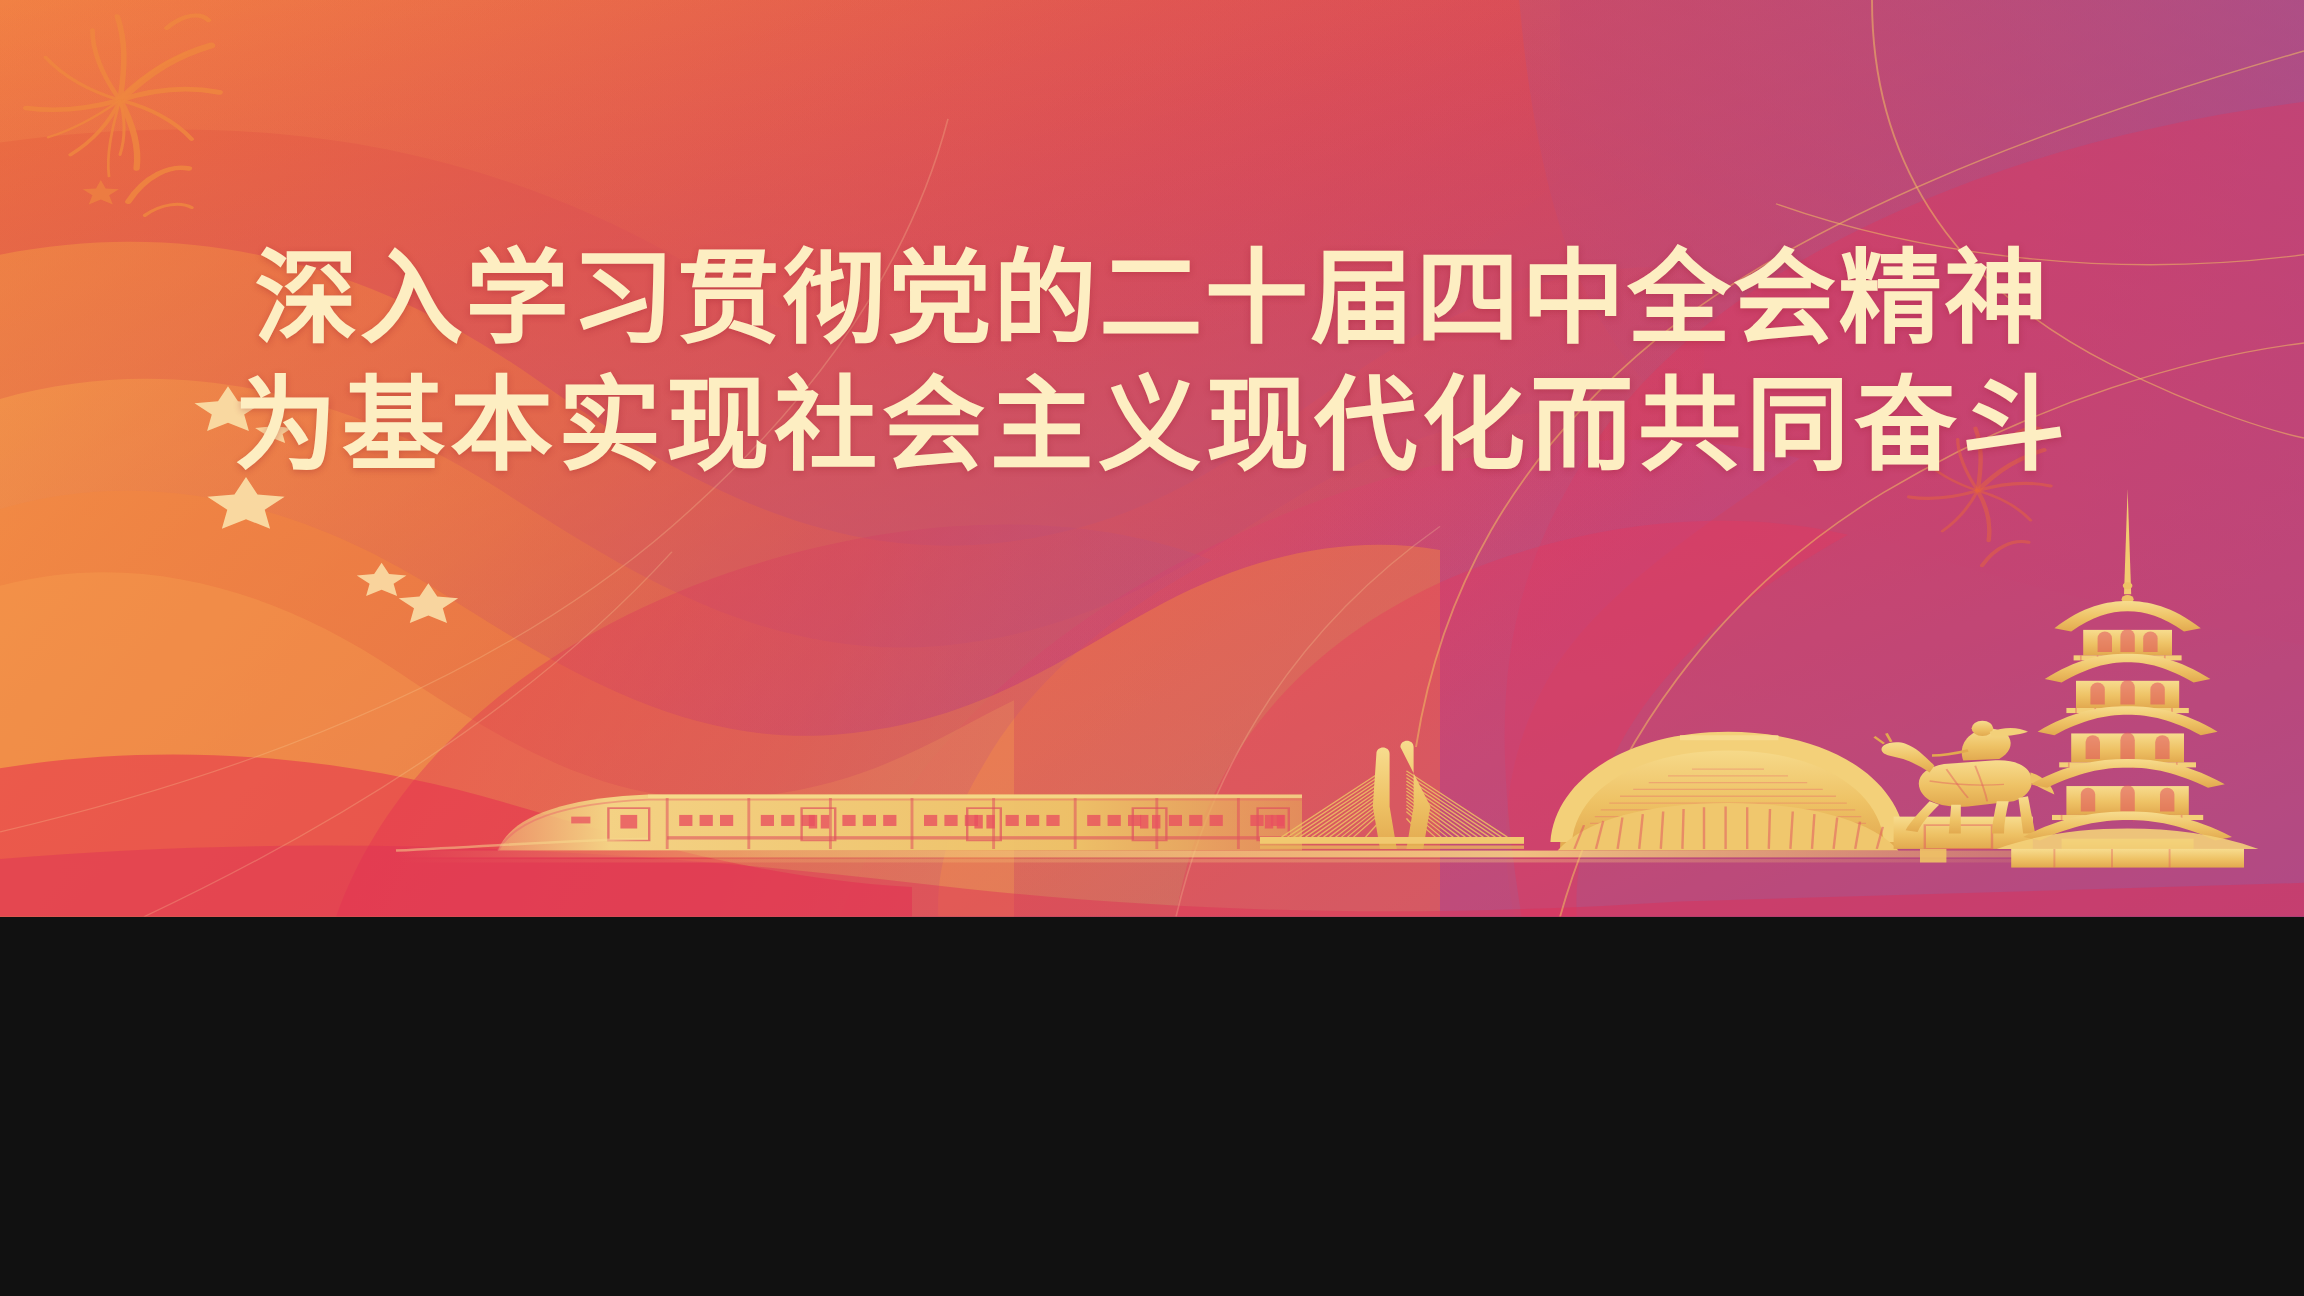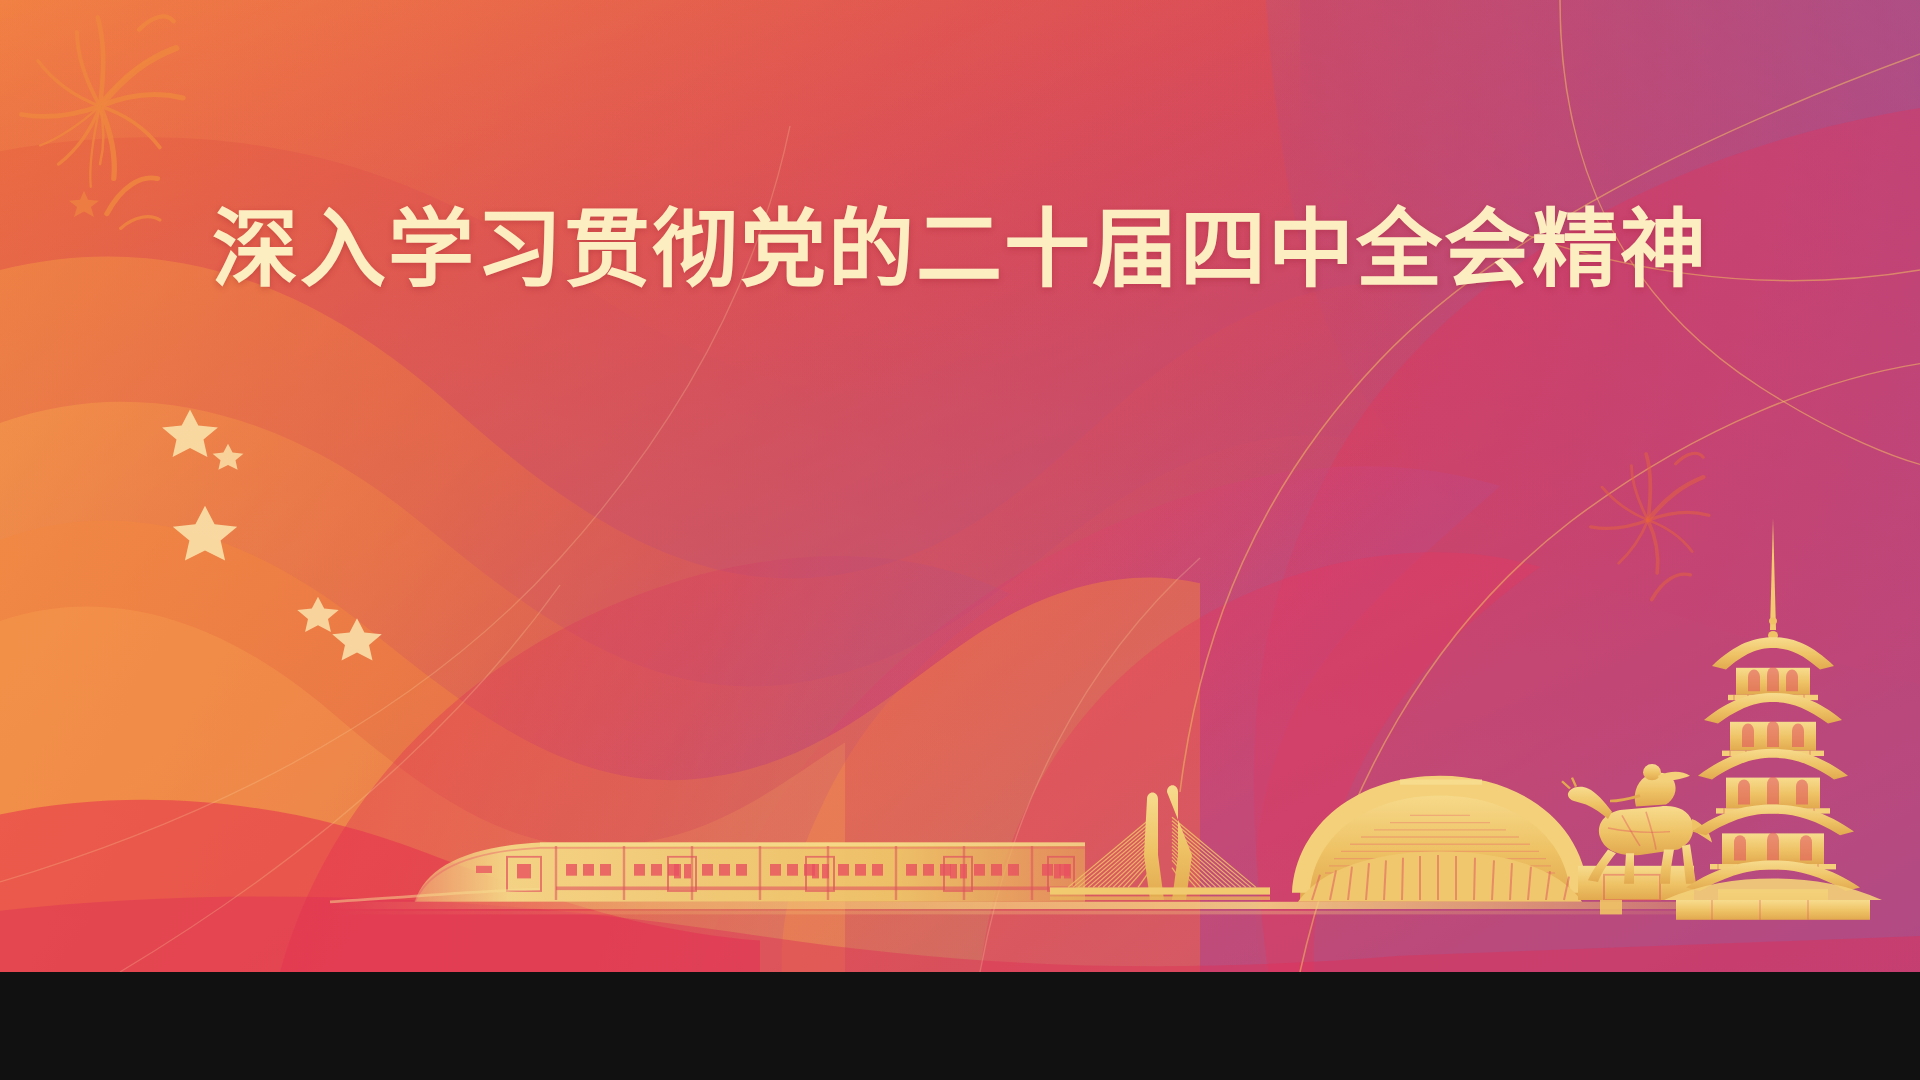--- a/index.html
+++ b/index.html
@@ -4,23 +4,23 @@
 <title>Banner</title>
 <style>
   html, body {
     margin: 0;
     padding: 0;
     background: #111;
   }
   #stage {
     position: relative;
     width: 1920px;
-    height: 972px;
+    height: 764px;
     overflow: hidden;
-    font-family: Liberation Sans, sans-serif;
+    font-family: Liberation Serif, serif;
     background: #a21caf;
   }
   .layer {
     position: absolute;
     inset: 0;
     width: 100%;
     height: 100%;
   }
   .layer svg { display: block; width: 100%; height: 100%; }
 
@@ -501,15 +501,16 @@
           <line x1="1712" y1="1000" x2="1712" y2="1022"></line>
           <line x1="1760" y1="1000" x2="1760" y2="1022"></line>
           <line x1="1808" y1="1000" x2="1808" y2="1022"></line>
         </g>
       </g>
     </svg>
   </div>
 
   <div id="headline">
     <span class="line l1">深入学习贯彻党的二十届四中全会精神</span>
+    <span class="line l2">为基本实现社会主义现代化而共同奋斗</span>
   </div>
 
 </div>
 
 </body></html>

